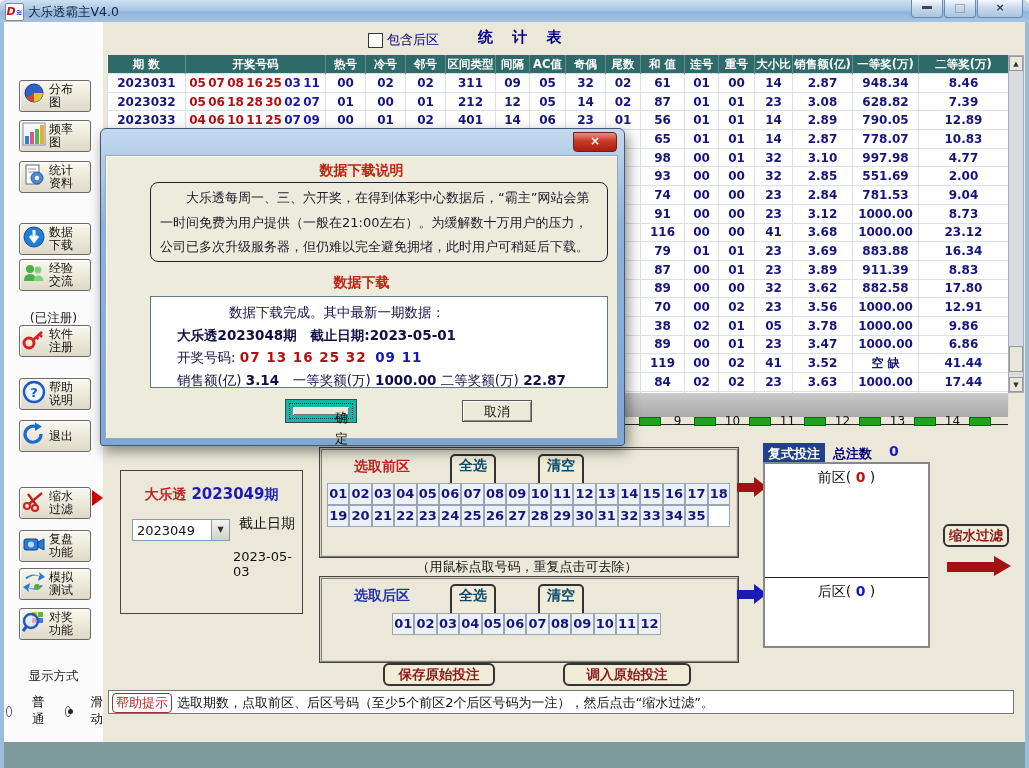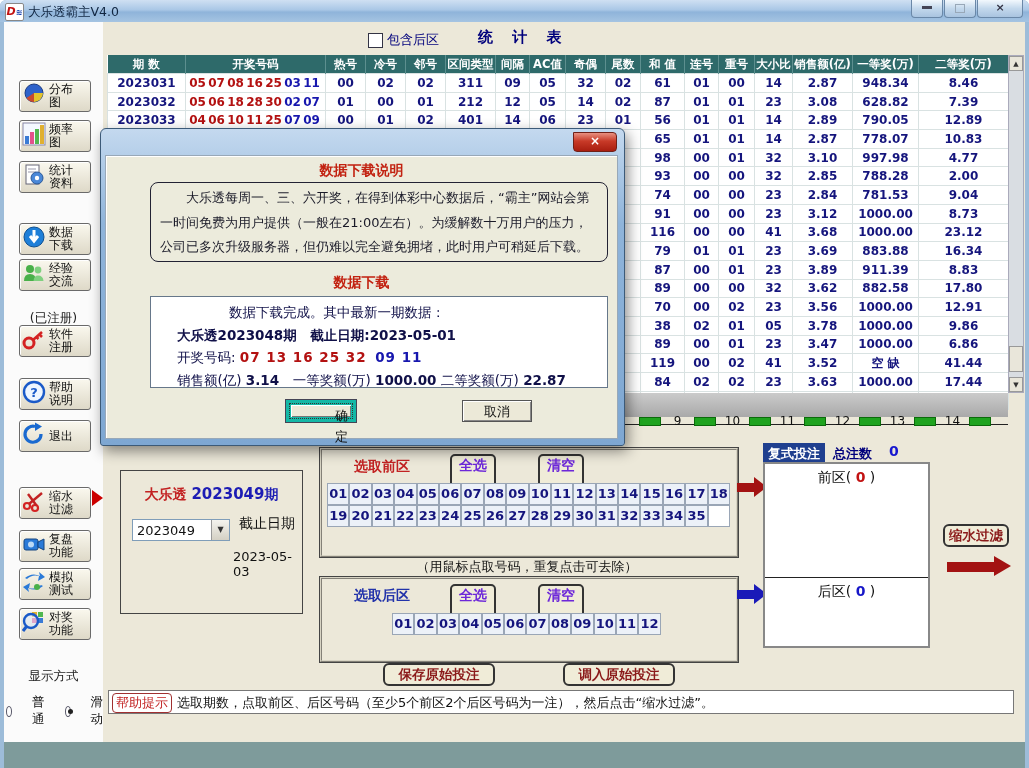--- a/index.html
+++ b/index.html
@@ -62,21 +62,21 @@
   .combo .drop{position:absolute;right:0;top:0;width:17px;height:20px;background:linear-gradient(180deg,#f4f3ee,#d4d0c4);border-left:1px solid #999;text-align:center;font-size:8px;line-height:20px;color:#333;}
   .pbox .dl1{position:absolute;left:118px;top:44px;font-size:14px;color:#111;}
   .pbox .dl2{position:absolute;left:112px;top:62px;font-size:13px;color:#111;margin-top:16px;}
   .pbox .phint{position:absolute;left:0;top:102px;width:181px;text-align:center;font-size:13px;color:#111;}
   
   .selpanel{border:2px ridge #d8d4c4;outline:1px solid #444;background:#ece8d9;}
   #front-panel{left:217px;top:426px;width:414px;height:105px;}
   #back-panel{left:217px;top:555px;width:414px;height:81px;}
   .sel-label-front{position:absolute;left:32px;top:8px;font-size:14px;font-weight:bold;color:#c22222;}
   .sel-label-back{position:absolute;left:32px;top:8px;font-size:14px;font-weight:bold;color:#2233aa;}
-  .minibtn{position:absolute;width:46px;height:35px;background:#f0ecd8;border:2px solid #333;border-radius:5px;font-size:14px;font-weight:bold;color:#6d28d9;text-align:center;line-height:19px;box-sizing:border-box;}
+  .minibtn{position:absolute;width:46px;height:35px;background:#f0ecd8;border:2px solid #333;border-radius:5px;font-size:14px;font-weight:bold;color:#0c4a6e;text-align:center;line-height:19px;box-sizing:border-box;}
   .numgrid{position:absolute;display:grid;}
   #front-grid{left:5px;top:33px;grid-template-columns:repeat(18,22.4px);grid-auto-rows:22px;}
   #back-grid{left:70px;top:34px;grid-template-columns:repeat(12,22.4px);grid-auto-rows:22px;}
   .num{background:#ecf1f8;border:1px solid #9aa6b6;box-sizing:border-box;text-align:center;font-size:13px;font-weight:bold;color:#15157d;line-height:20px;}
   .num.empty{background:#fff;}
   .mousehint{left:217px;top:536px;width:414px;text-align:center;font-size:13px;color:#111;}
   .bigbtn{position:absolute;height:23px;background:#f0ecd8;border:2px solid #333;border-radius:6px;font-size:13.5px;font-weight:bold;color:#8b1a1a;text-align:center;line-height:19px;box-sizing:border-box;padding:0 8px;}
   
   .arrow{position:absolute;}
   .arrow .shaft{position:absolute;left:0;top:6px;height:9px;background:#a31212;}
@@ -103,21 +103,21 @@
   #dialog .dclose{position:absolute;right:7px;top:3px;width:42px;height:18px;background:linear-gradient(180deg,#e89080,#c83a28 45%,#a81e10);border:1px solid #702018;border-radius:0 4px 4px 4px;color:#fff;font-size:12px;font-weight:bold;text-align:center;line-height:16px;}
   #dialog .dbody{position:absolute;left:4px;top:26px;width:513px;height:284px;background:#ecebdc;border:1px solid #98a8b8;box-shadow:inset 1px 1px 0 #fff;box-sizing:border-box;}
   .dhead{position:absolute;width:100%;text-align:center;font-size:14px;font-weight:bold;color:#c22211;}
   .dpara{position:absolute;left:44px;top:26px;width:438px;height:72px;border:1px solid #223;border-radius:8px;background:#ecebdc;font-size:13px;line-height:24.5px;color:#1a1a28;padding:3px 9px;text-indent:2em;}
   .dresult{position:absolute;left:44px;top:140px;width:458px;height:92px;background:#fff;border:1px solid #66778a;box-sizing:border-box;font-size:13.5px;color:#101048;line-height:22.5px;padding:4px 0 0 26px;}
   .dresult .ind{padding-left:52px;}
   .dresult b{color:#101048;}
   .dresult .reds{color:#b31111;font-weight:bold;letter-spacing:1px;}
   .dresult .blues{color:#1717ae;font-weight:bold;letter-spacing:1px;}
   .dbtn{position:absolute;top:244px;width:70px;height:22px;background:#ece9d8;border:1px solid #555;box-shadow:inset 1px 1px 0 #fff,inset -1px -1px 0 #888;font-size:13px;color:#111;text-align:center;line-height:21px;box-sizing:border-box;}
-  .dbtn.def{outline:1px dotted #333;outline-offset:-4px;border:5px solid #14b8a6;box-shadow:inset 1px 1px 0 #fff,inset -1px -1px 0 #777,0 0 0 1px #445;padding-left:41px;}
+  .dbtn.def{outline:1px dotted #333;outline-offset:-4px;border:7px solid #14b8a6;box-shadow:inset 1px 1px 0 #fff,inset -1px -1px 0 #777,0 0 0 1px #445;padding-left:41px;}
 </style>
 </head>
 <body>
 
 <div id="win">
 
   <div id="titlebar" class="abs">
     <div class="logo abs">D<i>≋</i></div>
     <div class="wtitle abs">大乐透霸主V4.0</div>
     <div class="winbtns abs">
@@ -407,21 +407,21 @@
             <td></td>
             <td></td>
             <td></td>
             <td></td>
             <td></td>
             <td>93</td>
             <td>00</td>
             <td>00</td>
             <td>32</td>
             <td>2.85</td>
-            <td>788.28</td>
+            <td>551.69</td>
             <td>2.00</td>
           </tr>
           <tr>
             <td></td>
             <td class="c-balls"></td>
             <td></td>
             <td></td>
             <td></td>
             <td></td>
             <td></td>
@@ -743,21 +743,21 @@
           <div class="num">07</div>
           <div class="num">08</div>
           <div class="num">09</div>
           <div class="num">10</div>
           <div class="num">11</div>
           <div class="num">12</div>
         </div>
     </div>
 
     <div class="bigbtn abs" style="left:280px;top:641px;width:112px">保存原始投注</div>
-    <div class="bigbtn abs" style="left:460px;top:641px;width:112px">调入原始投注</div>
+    <div class="bigbtn abs" style="left:460px;top:641px;width:128px">调入原始投注</div>
 
     <div class="arrow red" style="left:634px;top:455px;width:30px;height:21px">
         <span class="shaft" style="width:18px"></span>
         <span class="head" style="left:17px"></span>
       </div>
     <div class="arrow blue" style="left:634px;top:562px;width:30px;height:21px">
         <span class="shaft" style="width:18px"></span>
         <span class="head" style="left:17px"></span>
       </div>
 

